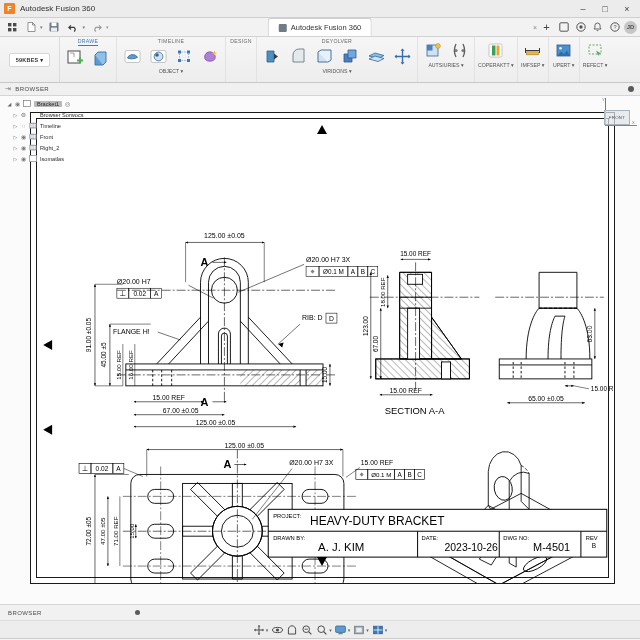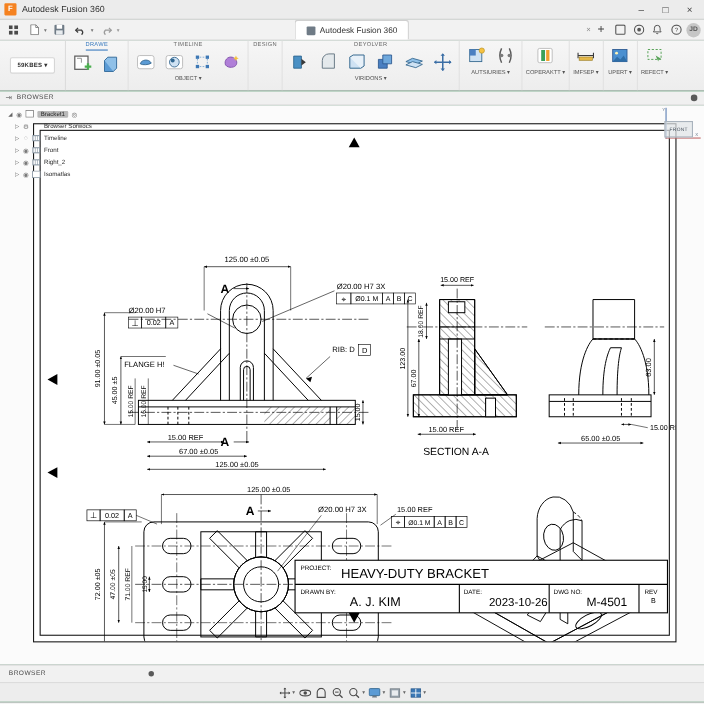--- a/index.html
+++ b/index.html
@@ -3,21 +3,21 @@
 <meta charset="utf-8">
 <style>
   * { box-sizing: border-box; }
   html, body { margin:0; padding:0; }
   body {
     width:640px; height:640px; overflow:hidden;
     font-family:"Liberation Sans", sans-serif;
     background:#d8d8d8;
     -webkit-font-smoothing:antialiased;
   }
-  #app { position:relative; width:640px; height:640px; background:#15803d; }
+  #app { position:relative; width:640px; height:640px; background:#c2410c; }
 
   
   .os-titlebar {
     height:18px; background:#ececec; border-bottom:1px solid #cfcfcf;
     display:flex; align-items:center; padding:0 4px; position:relative;
   }
   .os-logo {
     width:11px; height:11px; background:#f58220; border-radius:1px;
     display:flex; align-items:center; justify-content:center;
     color:#fff; font-size:7px; font-weight:bold; margin-right:5px;

